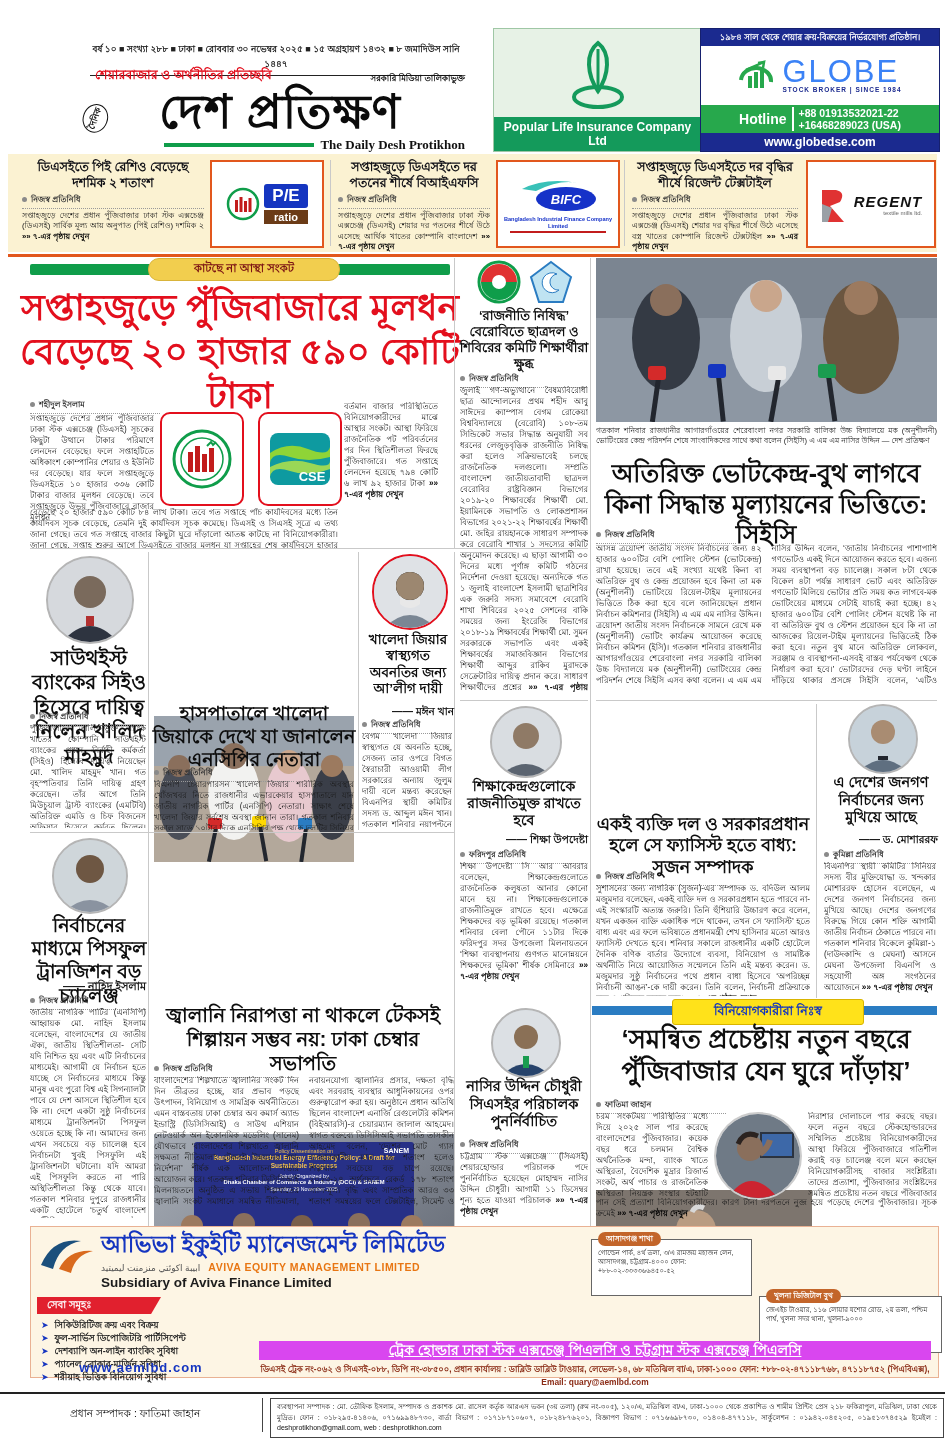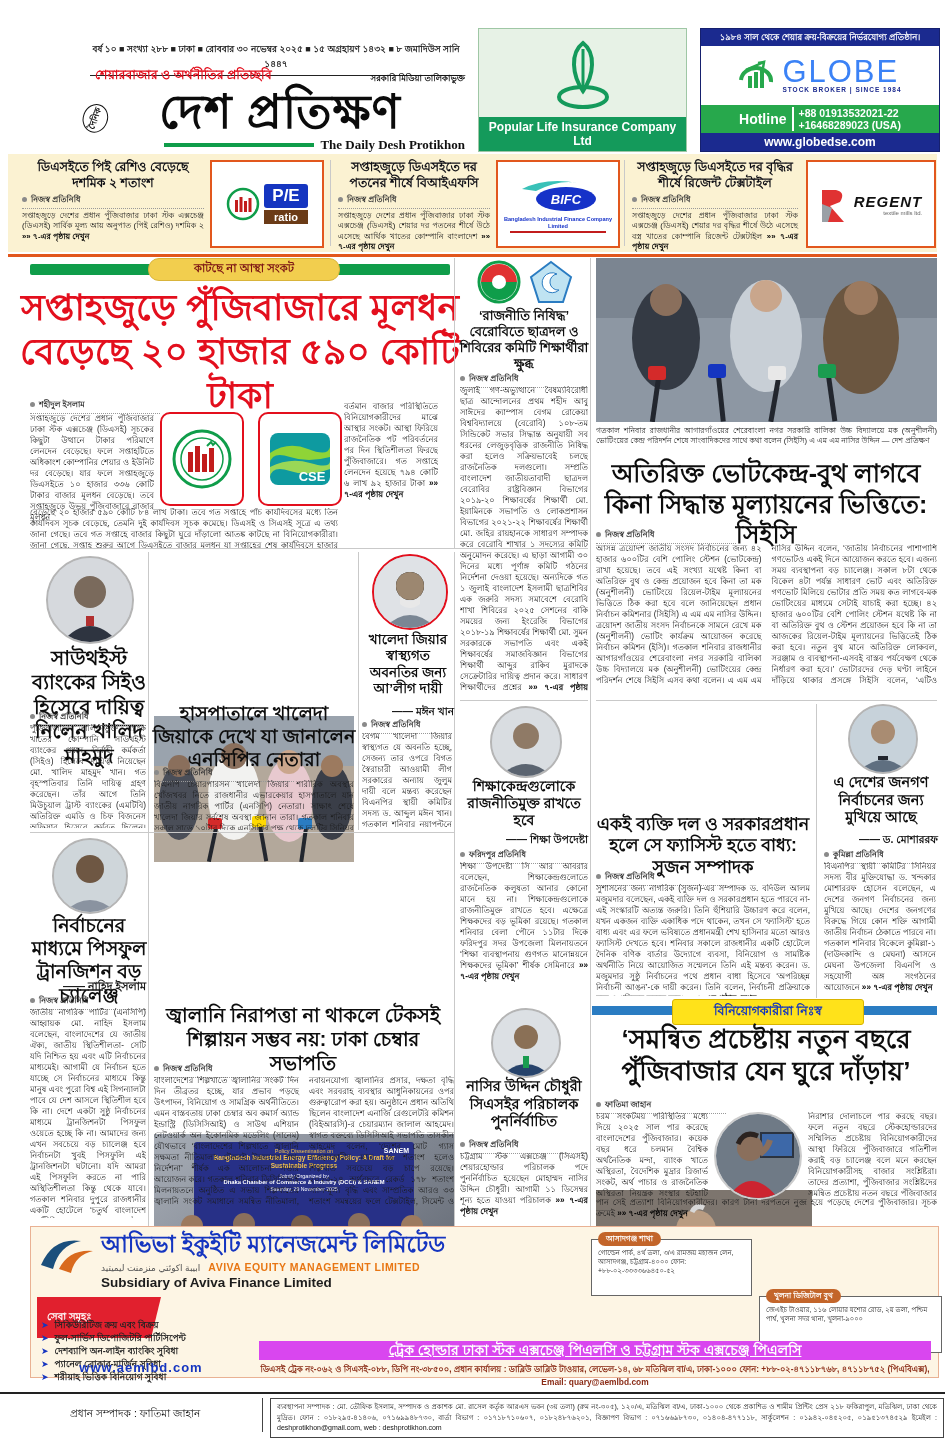--- a/index.html
+++ b/index.html
@@ -21,21 +21,21 @@
   
   .dateline{font-size:9px;text-align:center;border-bottom:1.5px solid #222;padding-bottom:3px;font-weight:bold;color:#222;}
   .tagline{color:#e30f1d;font-weight:bold;font-size:12.5px;}
   .govline{font-size:8.5px;font-weight:bold;color:#111;}
   .logo-bn{font-size:47px;font-weight:900;letter-spacing:1px;color:#0b0b0b;line-height:1;}
   .logo-daily{position:absolute;left:-14px;top:18px;transform:rotate(-70deg);font-size:9px;font-weight:bold;
       border:1.5px solid #111;border-radius:50%;padding:4px 2px;background:#fff;}
   .green-under{height:4px;background:#0f9d4a;}
   .eng-name{font-family:"Liberation Serif","DejaVu Serif",serif;font-weight:bold;font-size:13px;color:#111;}
   
-  .popular-ad{background:#e7f2e6;border:1px solid #9fc7a5;display:flex;flex-direction:column;}
+  .popular-ad{background:#e7f2e6;border:1px solid #9fc7a5;display:flex;flex-direction:column;margin-left:15px;}
   .popular-band{background:#149a5b;color:#fff;font-weight:bold;font-size:12px;text-align:center;padding:3px 0;margin-top:auto;}
   .globe-ad{display:flex;flex-direction:column;border:1px solid #16206e;}
   .globe-top{background:#1b2a8f;color:#fff;font-size:8.5px;font-weight:bold;text-align:center;padding:3px 4px;line-height:1.3;}
   .globe-mid{background:#fff;display:flex;align-items:center;justify-content:center;gap:6px;flex:1;}
   .globe-word{color:#3b82f6;font-weight:400;font-size:31px;letter-spacing:2px;line-height:.9;}
   .globe-sub{color:#1b2a8f;font-size:6.5px;font-weight:bold;letter-spacing:1px;}
   .globe-hot{background:#27a84c;color:#fff;display:flex;align-items:center;justify-content:center;gap:5px;padding:2px 0;}
   .globe-hot .hotword{font-size:14px;font-weight:900;}
   .globe-hot .nums{font-size:10.5px;font-weight:900;line-height:1.15;border-left:2px solid #fff;padding-left:5px;}
   .globe-web{background:#1b2a8f;color:#fff;font-weight:bold;text-align:center;font-size:12px;padding:2px 0;}
@@ -59,21 +59,21 @@
   .blue-band{background:#2a7cc2;}
   .yellow-badge{background:#ffe21a;color:#1536be;font-weight:bold;font-size:12.5px;text-align:center;
                 border-radius:3px;border:1px solid #d9b400;padding:2px 0;}
   
   .aviva{background:#fdf5e4;border:1.5px solid #e9b193;}
   .aviva-title{color:#1535c0;font-weight:900;font-size:23px;line-height:1;}
   .aviva-arab{font-size:9px;color:#555;}
   .aviva-eng{color:#e87613;font-weight:bold;font-size:10.5px;letter-spacing:.5px;}
   .aviva-sub{font-weight:900;font-size:13.5px;color:#1c1c1c;}
   .ribbon{background:#e1202e;color:#fff;font-weight:bold;font-size:10px;display:flex;align-items:center;
-          padding:12px 10px;clip-path:polygon(0 0,100% 0,92% 100%,0 100%);}
+          padding:0 10px;clip-path:polygon(0 0,100% 0,92% 100%,0 100%);}
   .svc{font-size:9px;font-weight:bold;color:#222;line-height:1.45;display:flex;gap:6px;align-items:flex-start;}
   .svc .b{color:#1535c0;font-weight:900;}
   .branch{background:#fff;border:1px solid #666;position:relative;padding:8px 5px 3px 6px;}
   .branch-tab{position:absolute;top:-8px;left:6px;background:#c3652a;color:#fff;font-weight:bold;font-size:7.5px;
               border-radius:8px;padding:1px 8px;}
   .branch-body{font-size:6.8px;line-height:1.35;color:#222;}
   .cyan-band{background:#d946ef;color:#fff;font-weight:900;font-size:14px;text-align:center;display:flex;align-items:center;justify-content:center;text-decoration:underline;}
   .aviva-contact{font-size:8.4px;font-weight:bold;color:#8a2b15;text-align:center;}
   .aviva-web{color:#1535c0;font-weight:900;font-size:13px;text-align:center;letter-spacing:1px;}
   

